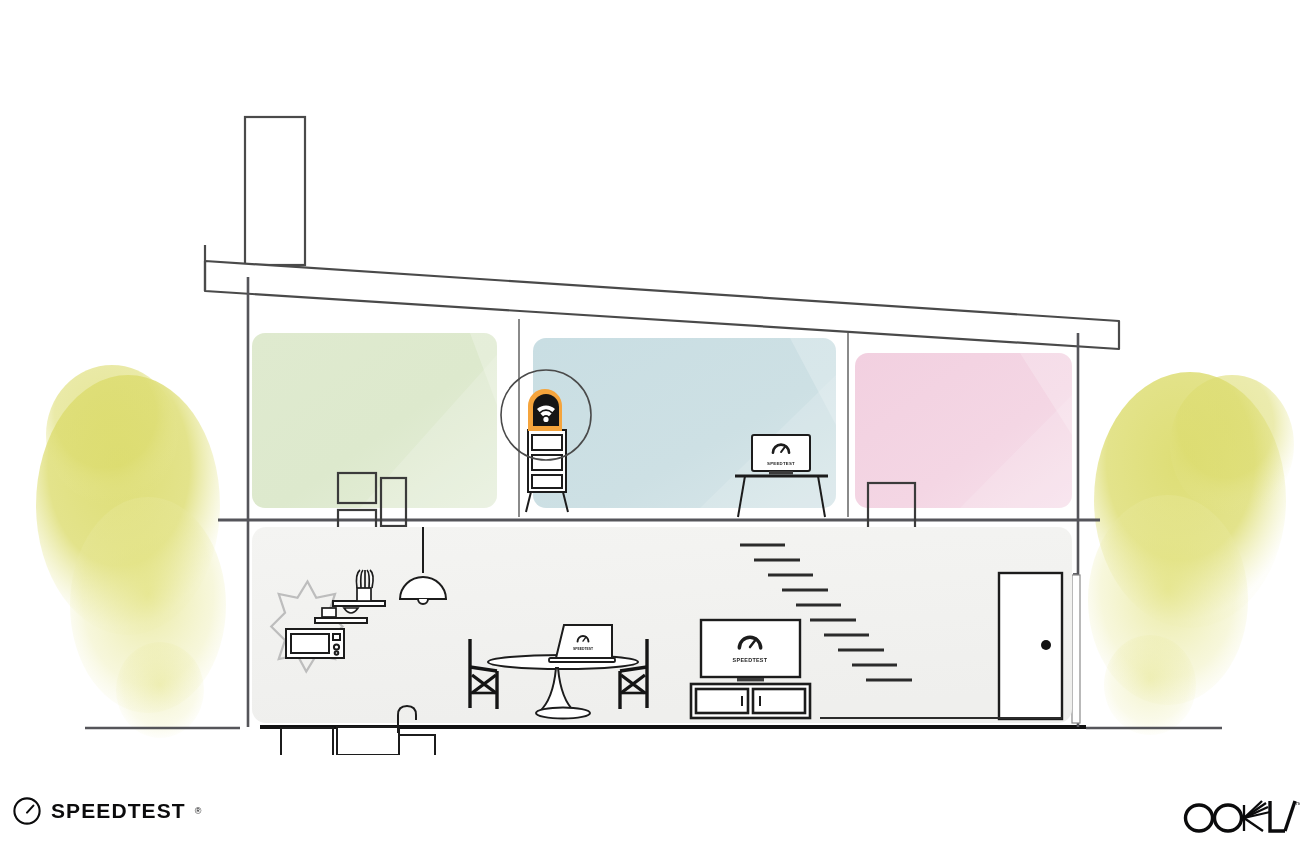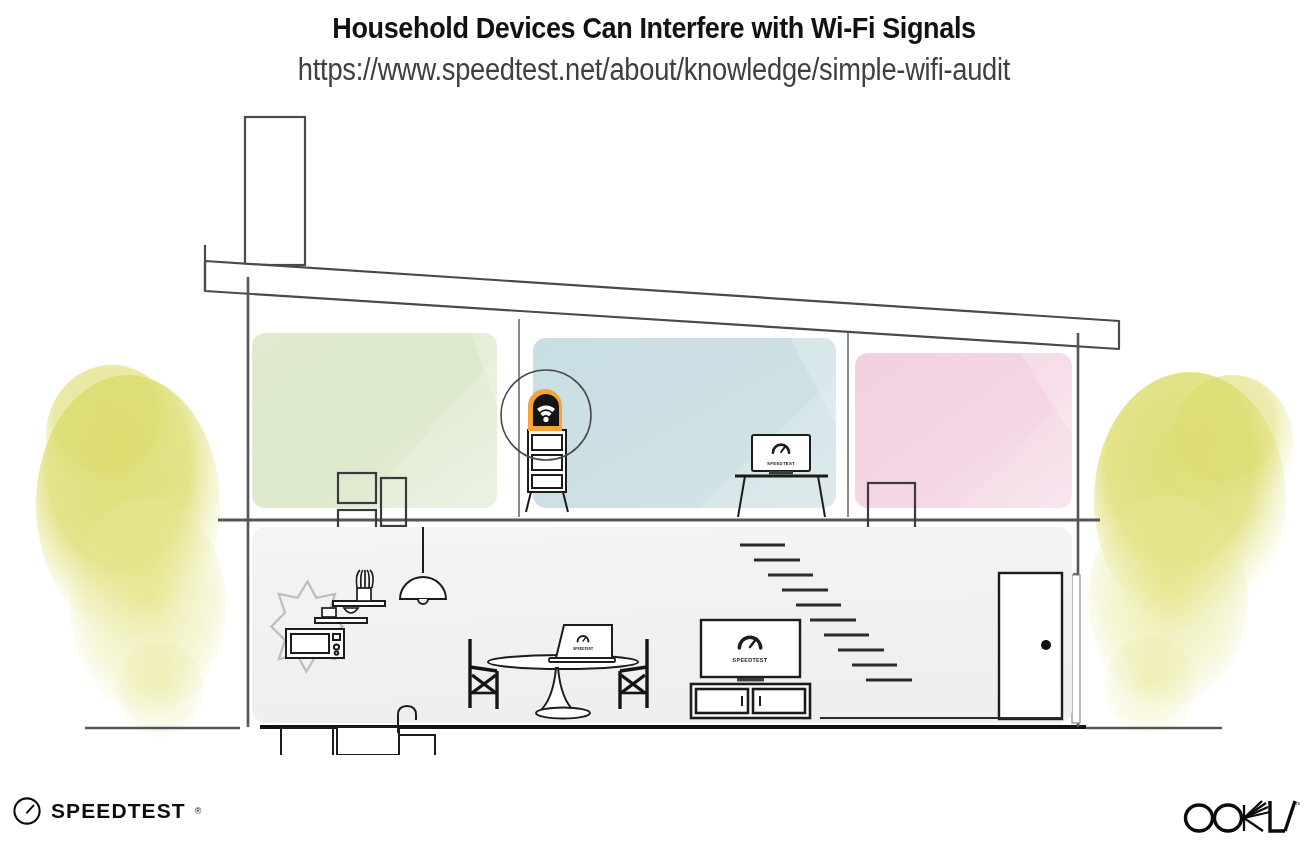--- a/index.html
+++ b/index.html
@@ -26,24 +26,20 @@
   .brand-left .word{font-family:"Liberation Sans", sans-serif;font-weight:bold;
         font-size:21px;letter-spacing:1.1px;color:#0b0b0c;}
   .brand-left .reg{font-size:9px;vertical-align:super;color:#0b0b0c;}
   .brand-right{position:absolute;right:8px;top:12px;}
 </style>
 </head>
 <body>
 
 <div class="page">
 
-  <div class="header">
-    <h1 class="title">Household Devices Can Interfere with Wi-Fi Signals</h1>
-    <div class="subtitle">https://www.speedtest.net/about/knowledge/simple-wifi-audit</div>
-  </div>
 
   <div class="stage">
   <svg width="1308" height="650" viewBox="0 0 1308 650" xmlns="http://www.w3.org/2000/svg">
     <defs>
       <radialGradient id="fol1" cx="45%" cy="35%" r="62%">
         <stop offset="0%" stop-color="#dcdc6e" stop-opacity="0.95"></stop>
         <stop offset="62%" stop-color="#dcdc6e" stop-opacity="0.80"></stop>
         <stop offset="100%" stop-color="#e8e89a" stop-opacity="0.05"></stop>
       </radialGradient>
       <radialGradient id="fol2" cx="50%" cy="45%" r="60%">

